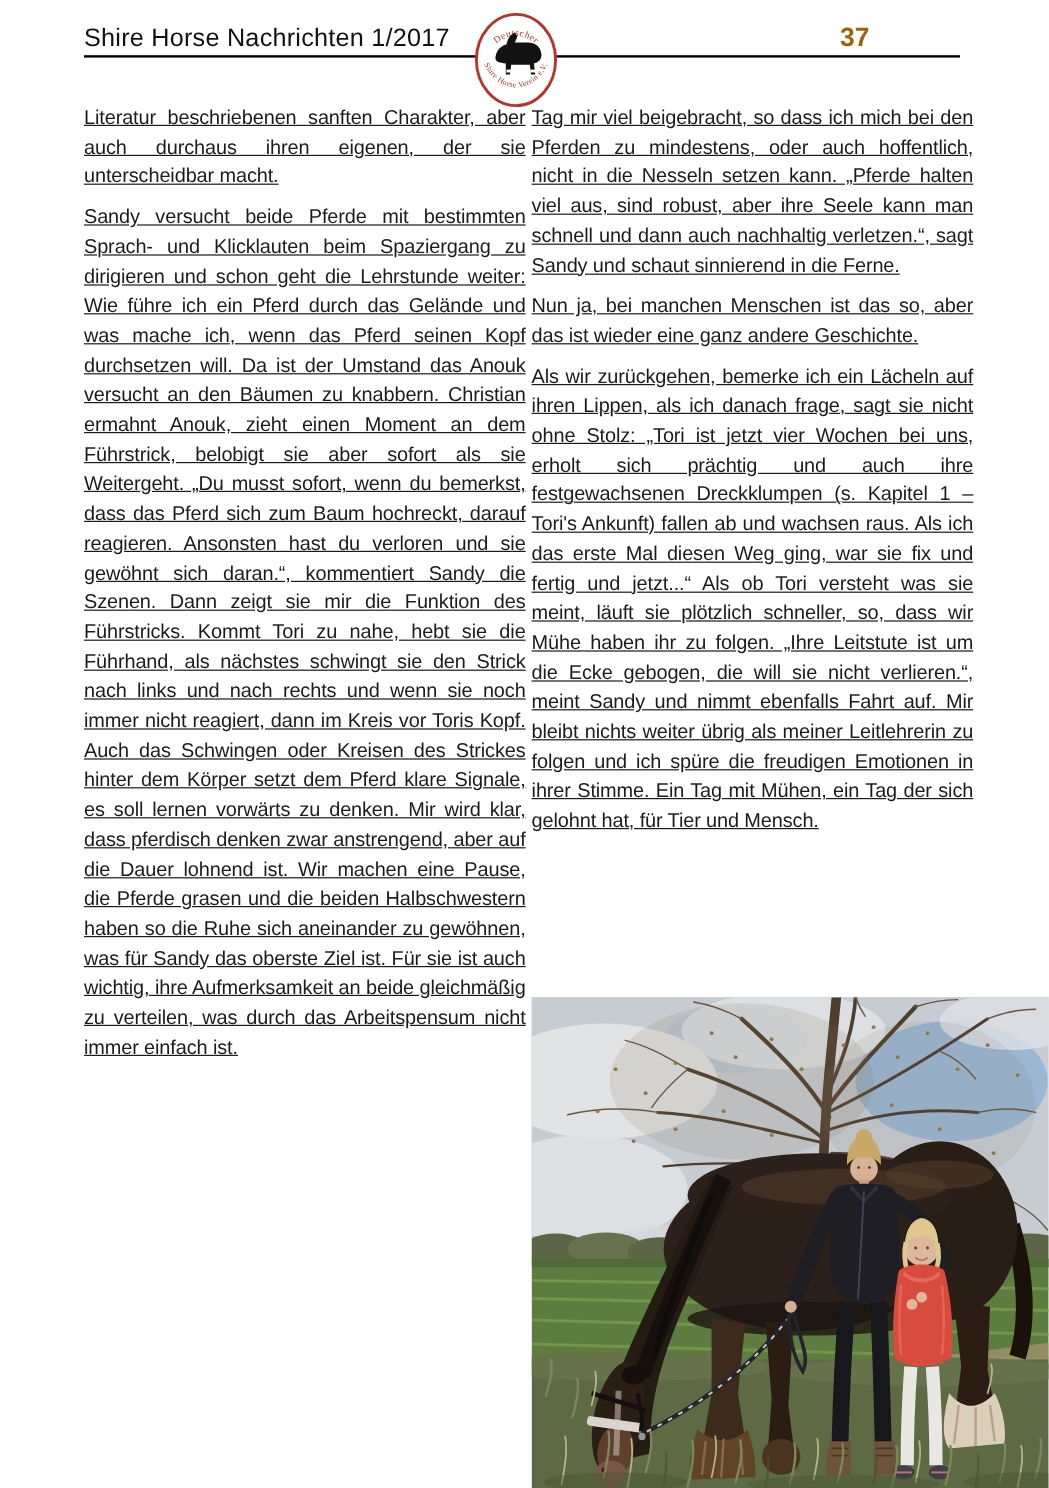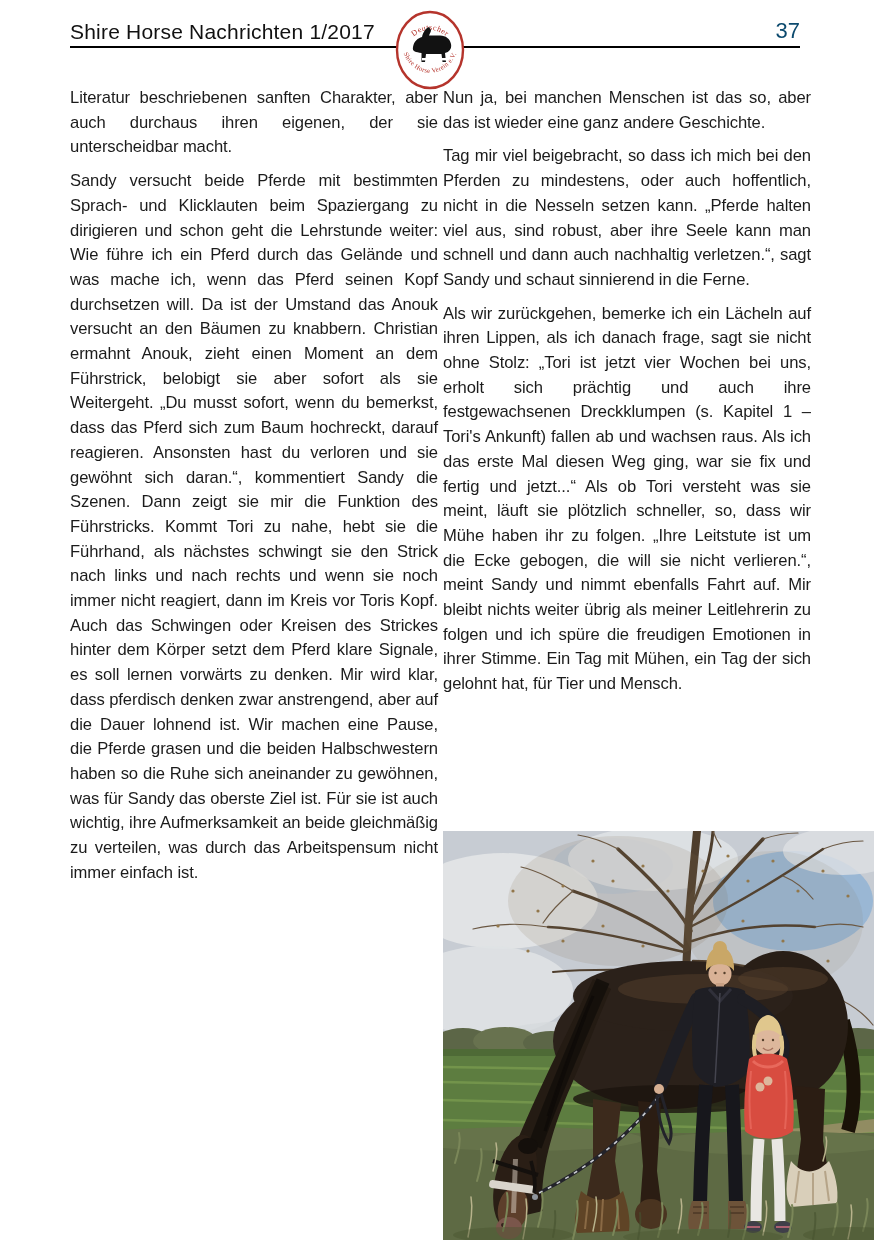--- a/index.html
+++ b/index.html
@@ -6,33 +6,33 @@
   #page{
     position:relative;width:874px;height:1240px;background:#ffffff;
     overflow:hidden;font-family:"Liberation Sans",sans-serif;color:#1b1b1b;
   }
   
   #hdr-title{
     position:absolute;left:70px;top:20px;font-size:21px;letter-spacing:.2px;
     color:#111;white-space:nowrap;
   }
   #hdr-page{
-    position:absolute;left:700px;top:18px;width:100px;text-align:right;
-    font-size:22px;font-weight:normal;color:#0c4a6e;
+    position:absolute;left:700px;top:18px;width:100px;
+    font-size:22px;font-weight:bold;color:#a16207;
   }
   #hdr-rule{position:absolute;left:70px;top:46px;width:730px;height:2px;background:#000;}
   #hdr-logo{position:absolute;left:394px;top:10px;width:72px;height:80px;}
   
   .col{
     position:absolute;top:86px;width:368px;text-align:justify;
     font-size:16.6px;line-height:24.7px;letter-spacing:-0.1px;
   }
   #col-left{left:70px;}
   #col-right{left:443px;}
-  .col p{margin:0 0 9px 0;}
+  .col p{margin:0 0 9px 0;text-decoration:underline;}
   
   #photo{
     position:absolute;left:443px;top:831px;width:431px;height:409px;
     overflow:hidden;background:#c7ccd3;
   }
   #photo svg{display:block;}
 </style>
 </head>
 <body>
 
@@ -63,22 +63,22 @@
       </svg>
     </div>
   </div>
 
   <div id="col-left" class="col">
     <p>Literatur beschriebenen sanften Charakter, aber auch durchaus ihren eigenen, der sie unterscheidbar macht.</p>
     <p>Sandy versucht beide Pferde mit bestimmten Sprach- und Klicklauten beim Spaziergang zu dirigieren und schon geht die Lehrstunde weiter: Wie führe ich ein Pferd durch das Gelände und was mache ich, wenn das Pferd seinen Kopf durchsetzen will. Da ist der Umstand das Anouk versucht an den Bäumen zu knabbern. Christian ermahnt Anouk, zieht einen Moment an dem Führstrick, belobigt sie aber sofort als sie Weitergeht. „Du musst sofort, wenn du bemerkst, dass das Pferd sich zum Baum hochreckt, darauf reagieren. Ansonsten hast du verloren und sie gewöhnt sich daran.“, kommentiert Sandy die Szenen. Dann zeigt sie mir die Funktion des Führstricks. Kommt Tori zu nahe, hebt sie die Führhand, als nächstes schwingt sie den Strick nach links und nach rechts und wenn sie noch immer nicht reagiert, dann im Kreis vor Toris Kopf. Auch das Schwingen oder Kreisen des Strickes hinter dem Körper setzt dem Pferd klare Signale, es soll lernen vorwärts zu denken. Mir wird klar, dass pferdisch denken zwar anstrengend, aber auf die Dauer lohnend ist. Wir machen eine Pause, die Pferde grasen und die beiden Halbschwestern haben so die Ruhe sich aneinander zu gewöhnen, was für Sandy das oberste Ziel ist. Für sie ist auch wichtig, ihre Aufmerksamkeit an beide gleichmäßig zu verteilen, was durch das Arbeitspensum nicht immer einfach ist.</p>
   </div>
 
   <div id="col-right" class="col">
+    <p>Tag mir viel beigebracht, so dass ich mich bei den Pferden zu mindestens, oder auch hoffentlich, nicht in die Nesseln setzen kann. „Pferde halten viel aus, sind robust, aber ihre Seele kann man schnell und dann auch nachhaltig verletzen.“, sagt Sandy und schaut sinnierend in die Ferne.</p>
     <p>Nun ja, bei manchen Menschen ist das so, aber das ist wieder eine ganz andere Geschichte.</p>
-    <p>Tag mir viel beigebracht, so dass ich mich bei den Pferden zu mindestens, oder auch hoffentlich, nicht in die Nesseln setzen kann. „Pferde halten viel aus, sind robust, aber ihre Seele kann man schnell und dann auch nachhaltig verletzen.“, sagt Sandy und schaut sinnierend in die Ferne.</p>
     <p>Als wir zurückgehen, bemerke ich ein Lächeln auf ihren Lippen, als ich danach frage, sagt sie nicht ohne Stolz: „Tori ist jetzt vier Wochen bei uns, erholt sich prächtig und auch ihre festgewachsenen Dreckklumpen (s. Kapitel 1 – Tori's Ankunft) fallen ab und wachsen raus. Als ich das erste Mal diesen Weg ging, war sie fix und fertig und jetzt...“ Als ob Tori versteht was sie meint, läuft sie plötzlich schneller, so, dass wir Mühe haben ihr zu folgen. „Ihre Leitstute ist um die Ecke gebogen, die will sie nicht verlieren.“, meint Sandy und nimmt ebenfalls Fahrt auf. Mir bleibt nichts weiter übrig als meiner Leitlehrerin zu folgen und ich spüre die freudigen Emotionen in ihrer Stimme. Ein Tag mit Mühen, ein Tag der sich gelohnt hat, für Tier und Mensch.</p>
   </div>
 
   <div id="photo" role="img" aria-label="Frau und Kind stehen bei einem grasenden dunklen Shire Horse auf einer Wiese, dahinter ein kahler Baum und Felder">
     <svg width="431" height="409" viewBox="0 0 431 409">
 
       <g>
         <rect x="0" y="0" width="431" height="240" fill="#c7ccd3"></rect>
         <ellipse cx="350" cy="70" rx="80" ry="50" fill="#8fb2d4" opacity=".8"></ellipse>
         <ellipse cx="300" cy="175" rx="70" ry="35" fill="#9dbbd8" opacity=".7"></ellipse>

